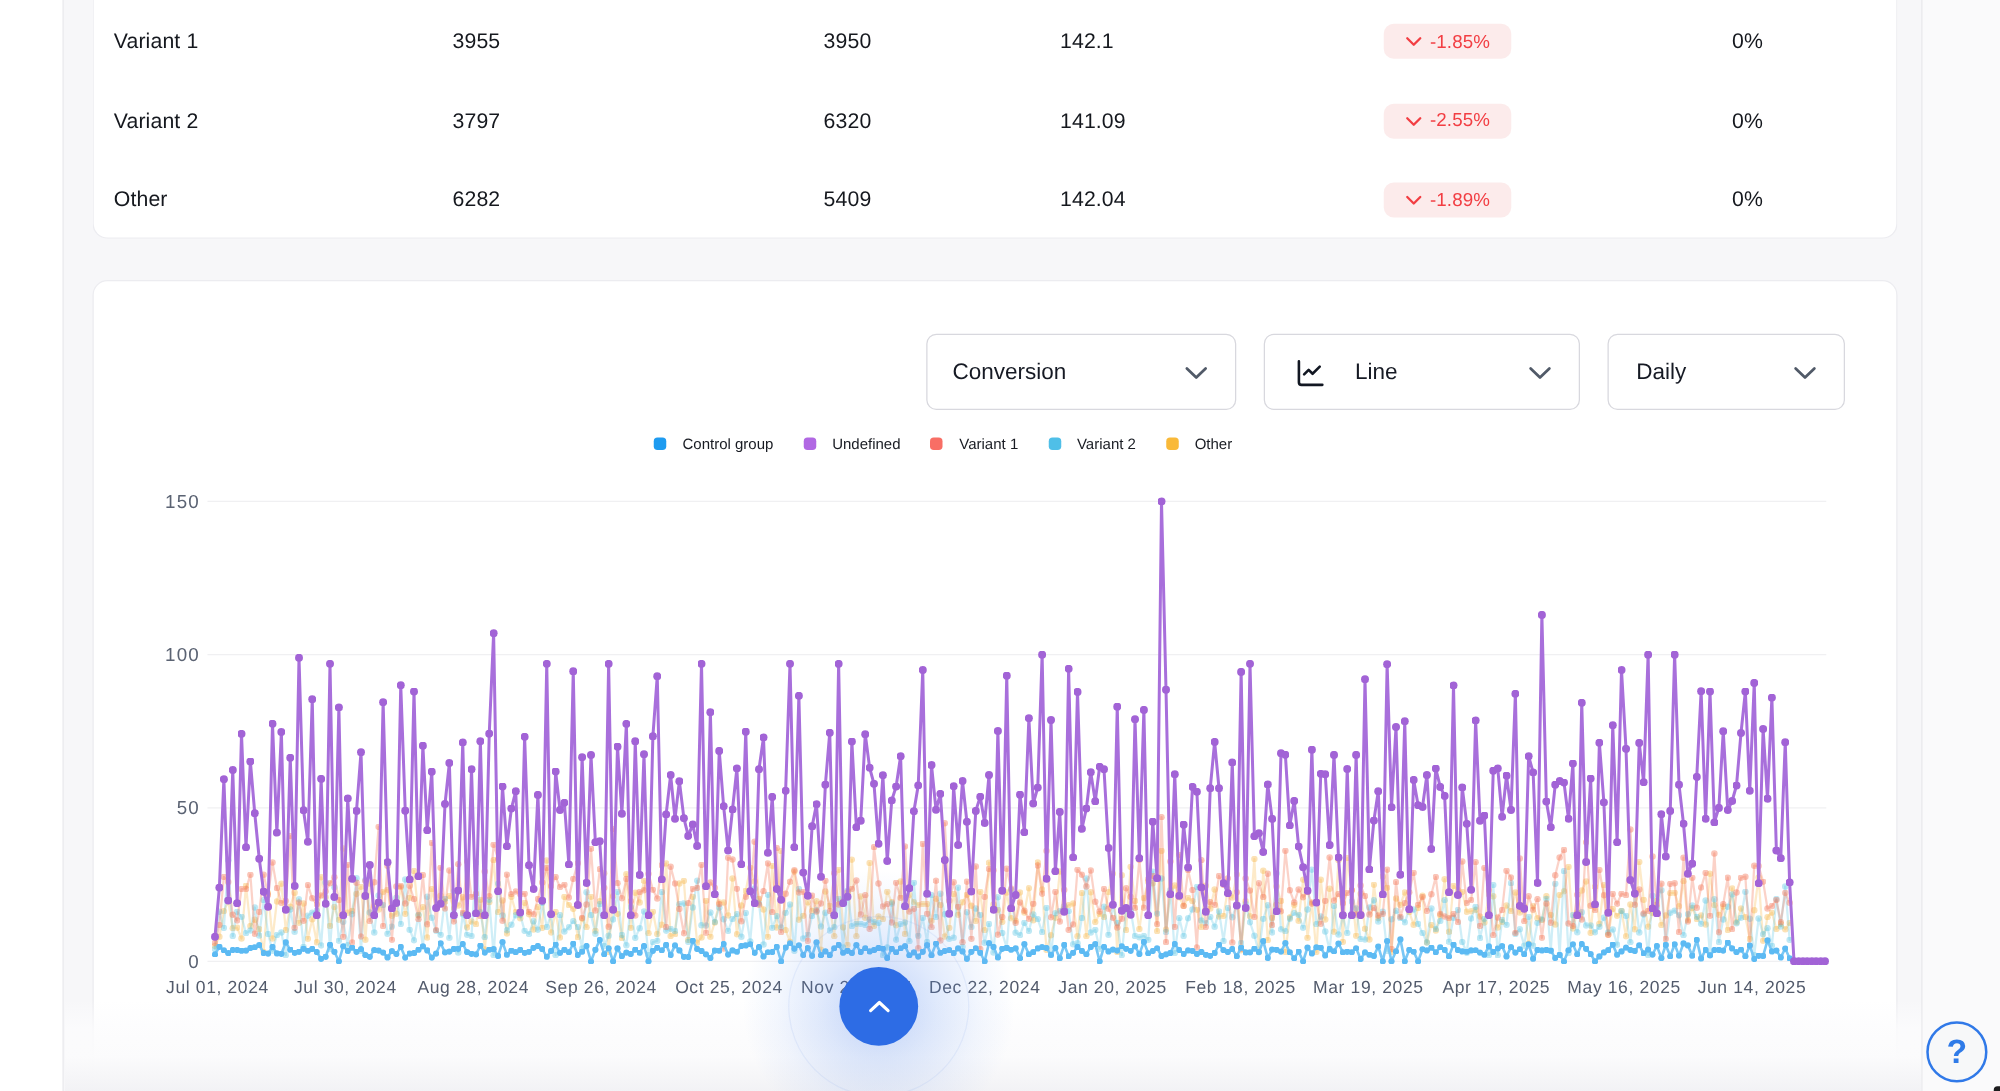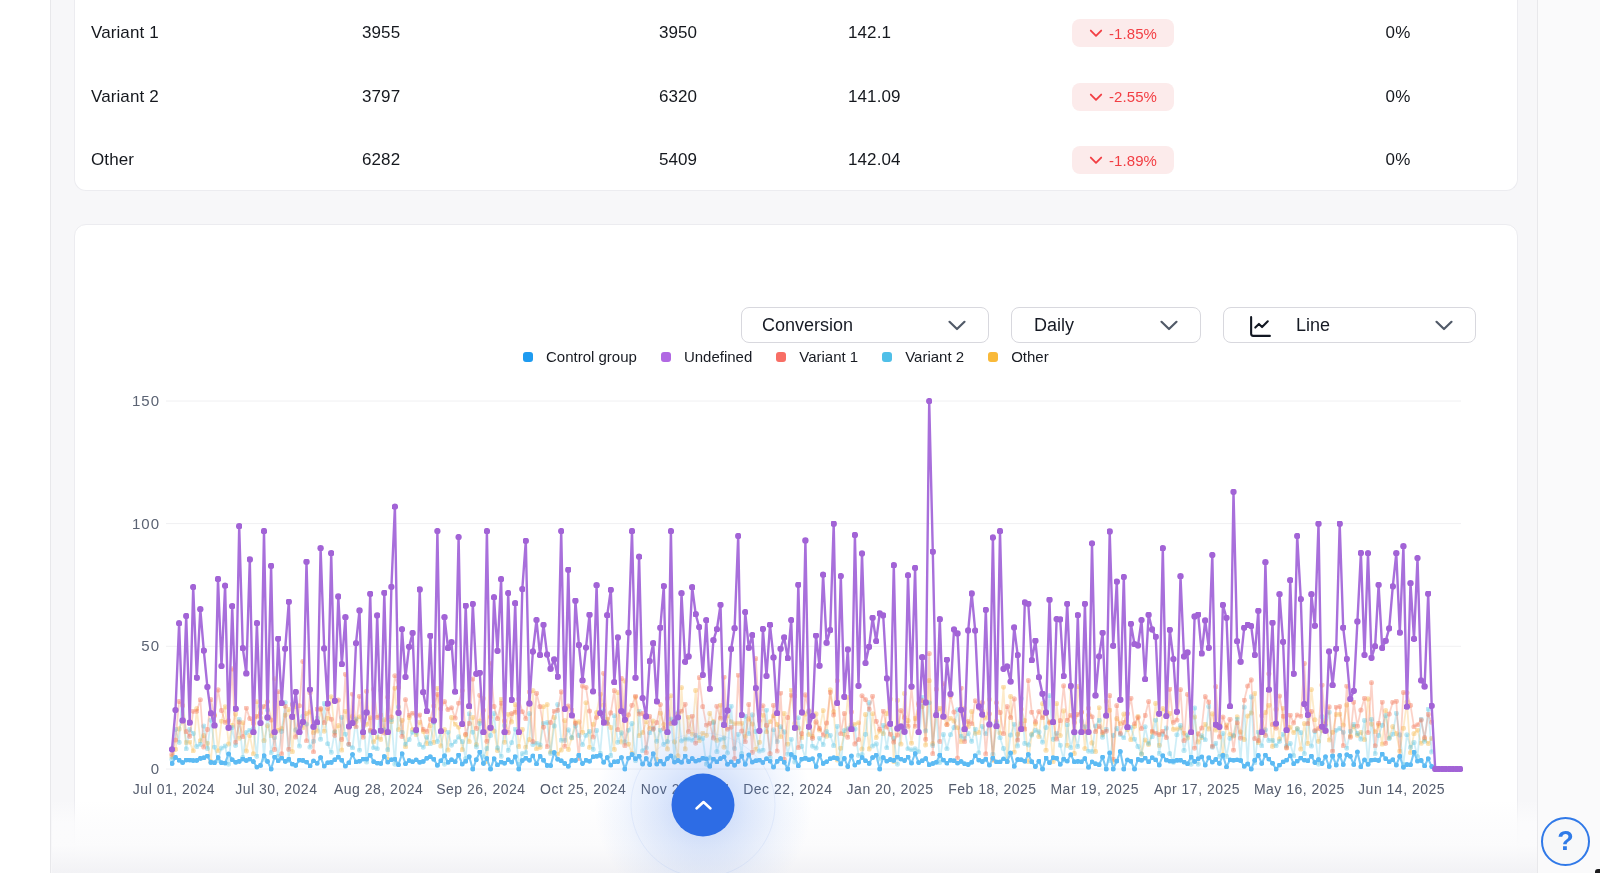--- a/index.html
+++ b/index.html
@@ -15,36 +15,36 @@
 .trow { position:absolute; left:0; width:100%; height:63.5px; }
 .trow:nth-child(1) { top:45.5px; }
 .trow:nth-child(2) { top:109px; }
 .trow:nth-child(3) { top:172.5px; }
 .c { position:absolute; top:50%; transform:translateY(-50%);
   font-size:17px; color:#15181e; letter-spacing:.1px; }
 .c1 { left:16px; }
 .c2 { left:287px; width:140px; text-align:left; }
 .c3 { left:533px; width:140px; text-align:center; }
 .c4 { left:773px; width:140px; }
-.c5 { left:978px; width:140px; text-align:center; }
+.c5 { left:1013px; width:140px; text-align:center; }
 .c6 { left:1253px; width:140px; text-align:center; }
 .badge { display:inline-flex; align-items:center; gap:5px; background:#fcebeb;
   color:#f23e43; font-size:15px; padding:5.5px 17px 5.5px 16px; border-radius:8px; }
 .badge svg { display:block; }
 .selrow { position:absolute; top:42px; right:41px; display:flex; gap:22px; }
-.sel { height:36px; border:1px solid #d8d8de; border-radius:8px; background:#fff;
-  display:flex; align-items:center; font-size:18px; color:#161a24; position:relative;margin-top:40px; }
+.sel { height:61px; border:1px solid #d8d8de; border-radius:8px; background:#fff;
+  display:flex; align-items:center; font-size:18px; color:#161a24; position:relative; }
 .sel .chev { position:absolute; right:21px; top:50%; transform:translateY(-50%); }
 #sel1 { width:248px; padding-left:20px; }
 #sel2 { width:190px; padding-left:22px; }
 #sel3 { width:253px; padding-left:24px; }
 #sel3 .lbl { margin-left:23px; }
 #sel3 svg:first-child { position:relative; top:1px; }
 .legend { position:absolute; top:123px; left:448px; display:flex;
-  gap:24px; font-size:15px; color:#181b22; }
+  gap:24px; font-size:12px; color:#181b22; }
 .litem { display:flex; align-items:center; gap:13px; }
 .sw { width:10px; height:10px; border-radius:3px; display:inline-block; }
 #chart { position:absolute; left:0; top:0; }
 .fab-glow { position:absolute; left:703px; top:805px; width:220px; height:220px;
   transform:translate(-50%,-50%); border-radius:50%; pointer-events:none;
   background:radial-gradient(circle, rgba(56,115,235,0.32) 0%, rgba(90,142,240,0.19) 30%, rgba(125,168,245,0.09) 52%, rgba(160,190,250,0.0) 70%); }
 .fab-ring { position:absolute; left:703px; top:805px; width:145px; height:145px;
   transform:translate(-50%,-50%); border-radius:50%; pointer-events:none;
   border:1px solid rgba(150,175,240,0.17); }
 .fab { position:absolute; left:703px; top:805px; width:63px; height:63px;
@@ -90,33 +90,33 @@
             <polyline points="3.5,7 10,13.5 16.5,7"></polyline>
           </svg>-1.89%</span></div>
 <div class="c c6">0%</div>
     </div>
   </div>
 <div class="card" id="card2">
   <div class="selrow">
     <div class="sel" id="sel1">Conversion<svg class="chev" width="20" height="20" viewBox="0 0 20 20" fill="none" stroke="#515a68" stroke-width="2.2" stroke-linecap="round" stroke-linejoin="round">
           <polyline points="2.5,6.8 10,14 17.5,6.8"></polyline>
         </svg></div>
-    <div class="sel" id="sel2">Daily<svg class="chev" width="20" height="20" viewBox="0 0 20 20" fill="none" stroke="#515a68" stroke-width="2.2" stroke-linecap="round" stroke-linejoin="round">
-          <polyline points="2.5,6.8 10,14 17.5,6.8"></polyline>
-        </svg></div>
     <div class="sel" id="sel3">
         <svg width="25" height="25" viewBox="0 0 24 24" fill="none" stroke="#121722" stroke-width="2" stroke-linecap="round" stroke-linejoin="round">
           <path d="M3 3v16a2 2 0 0 0 2 2h16"></path>
           <path d="m7 13 3.5-3.5 3 3L19 7"></path>
         </svg>
         <span class="lbl">Line</span>
         <svg class="chev" width="20" height="20" viewBox="0 0 20 20" fill="none" stroke="#515a68" stroke-width="2.2" stroke-linecap="round" stroke-linejoin="round">
           <polyline points="2.5,6.8 10,14 17.5,6.8"></polyline>
         </svg>
       </div>
+    <div class="sel" id="sel2">Daily<svg class="chev" width="20" height="20" viewBox="0 0 20 20" fill="none" stroke="#515a68" stroke-width="2.2" stroke-linecap="round" stroke-linejoin="round">
+          <polyline points="2.5,6.8 10,14 17.5,6.8"></polyline>
+        </svg></div>
   </div>
   <div class="legend">
     <span class="litem"><span class="sw" style="background:#1e9bf0"></span>Control group</span>
     <span class="litem"><span class="sw" style="background:#b168e3"></span>Undefined</span>
     <span class="litem"><span class="sw" style="background:#f86e65"></span>Variant 1</span>
     <span class="litem"><span class="sw" style="background:#4fbfe8"></span>Variant 2</span>
     <span class="litem"><span class="sw" style="background:#f9b939"></span>Other</span>
   </div>
 </div>
 <svg id="chart" width="1600" height="873" viewBox="0 0 1600 873">

